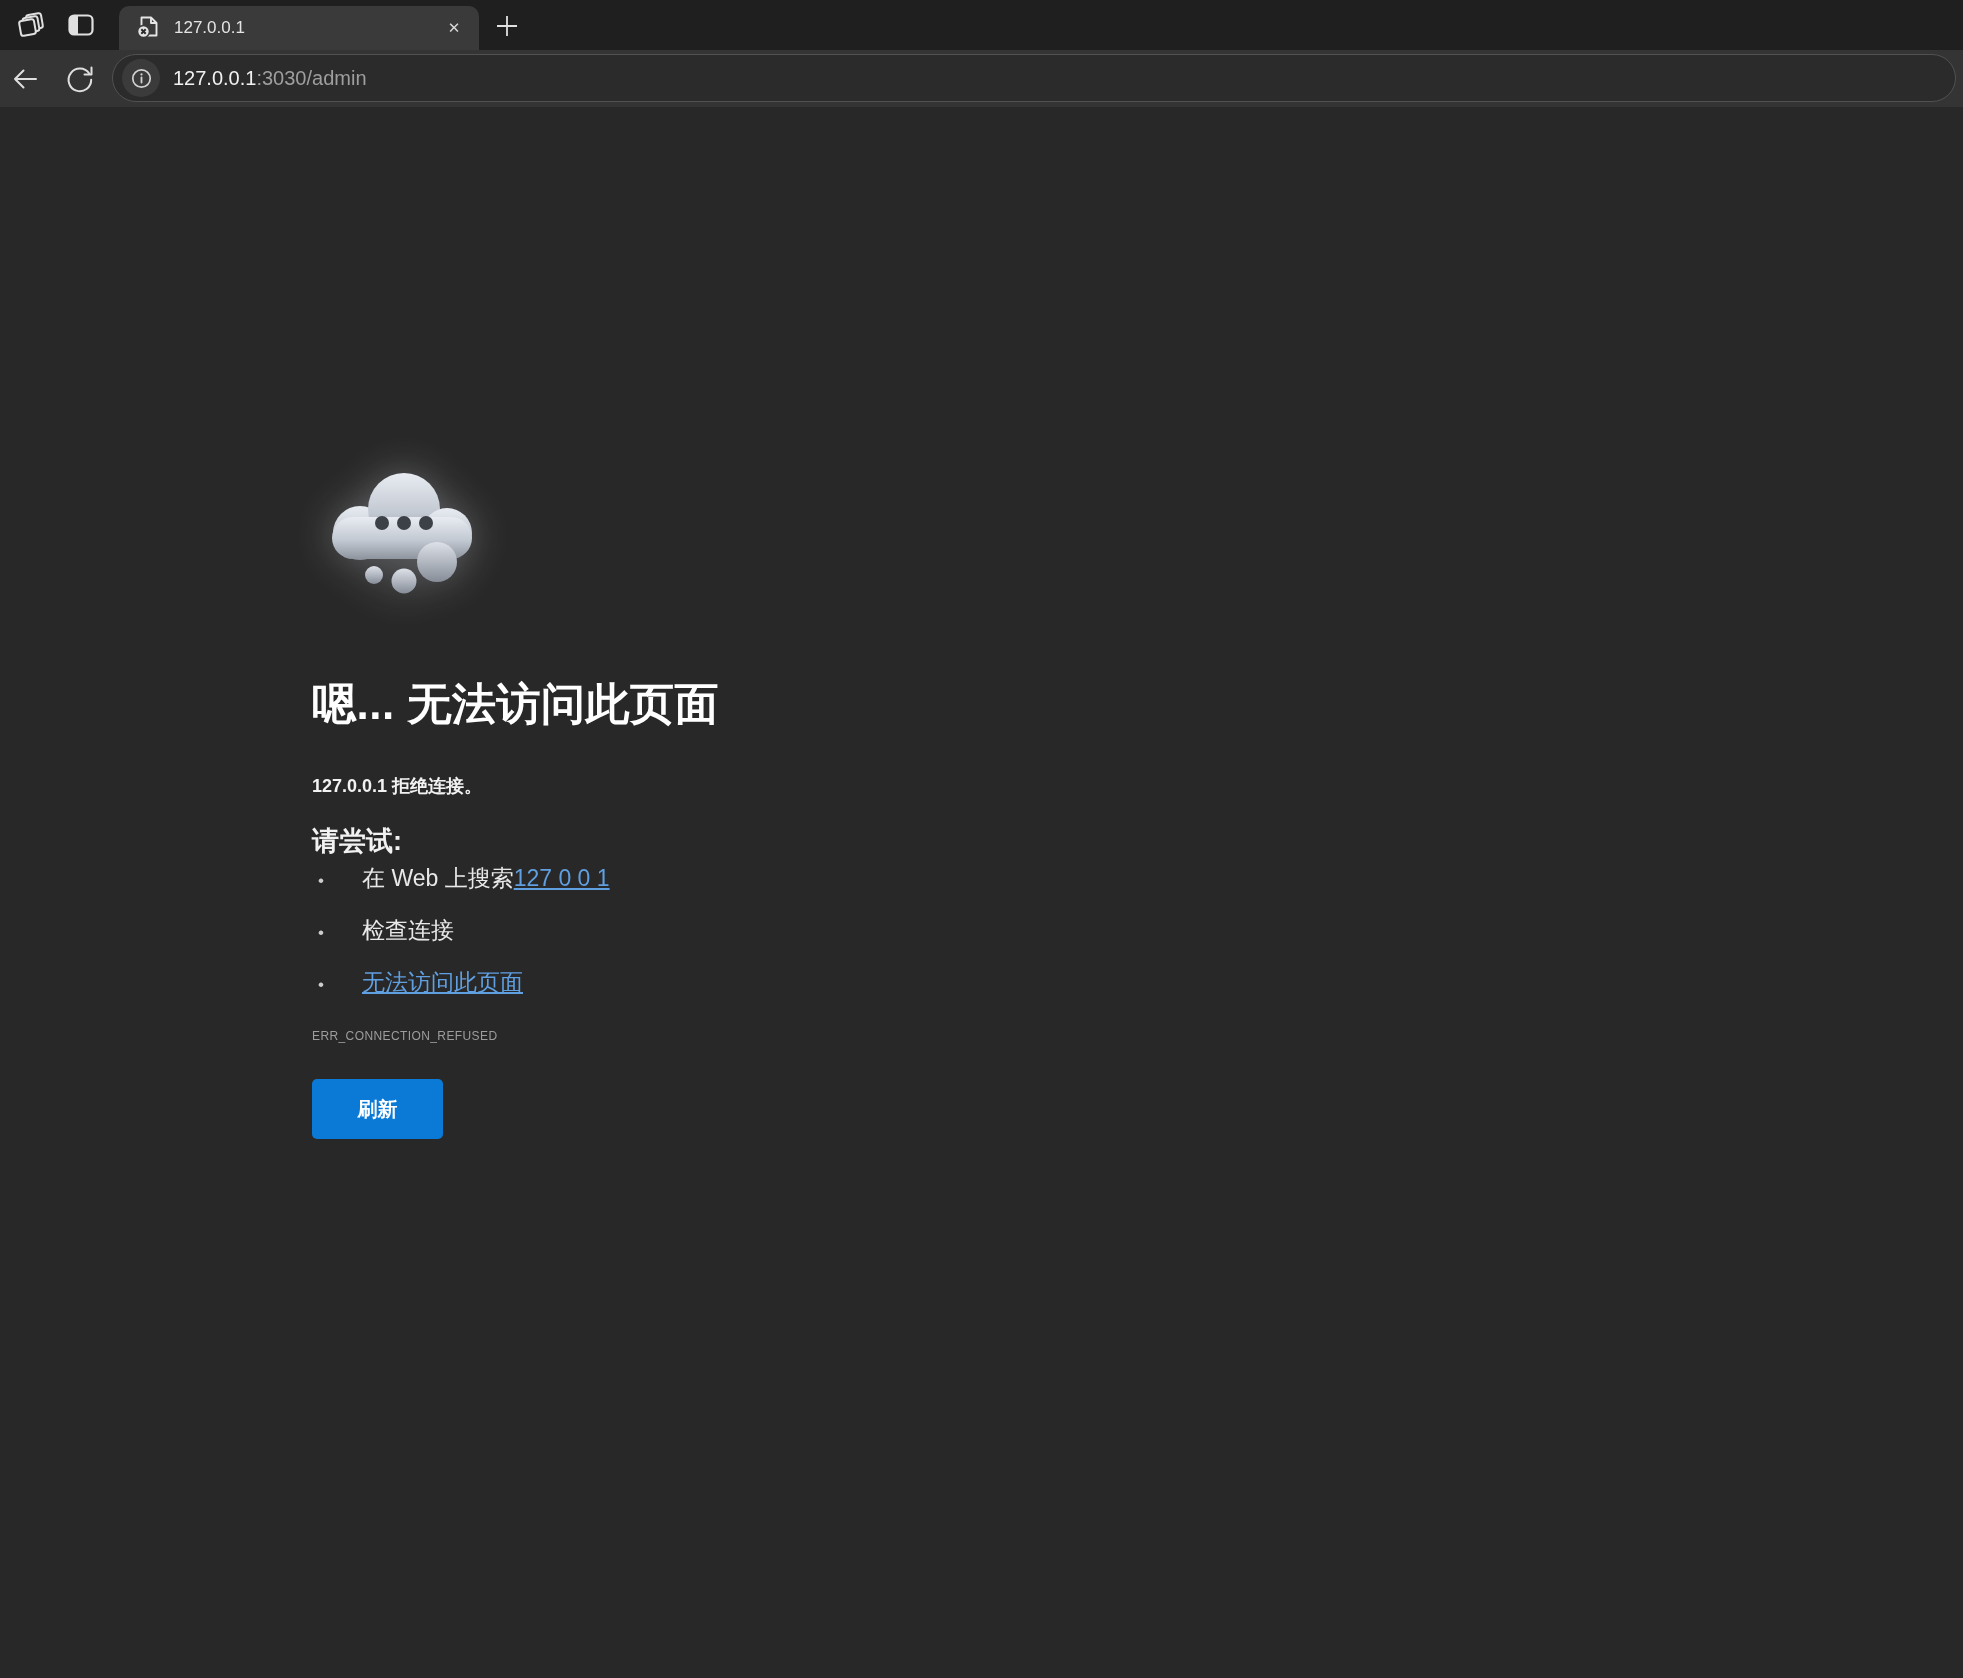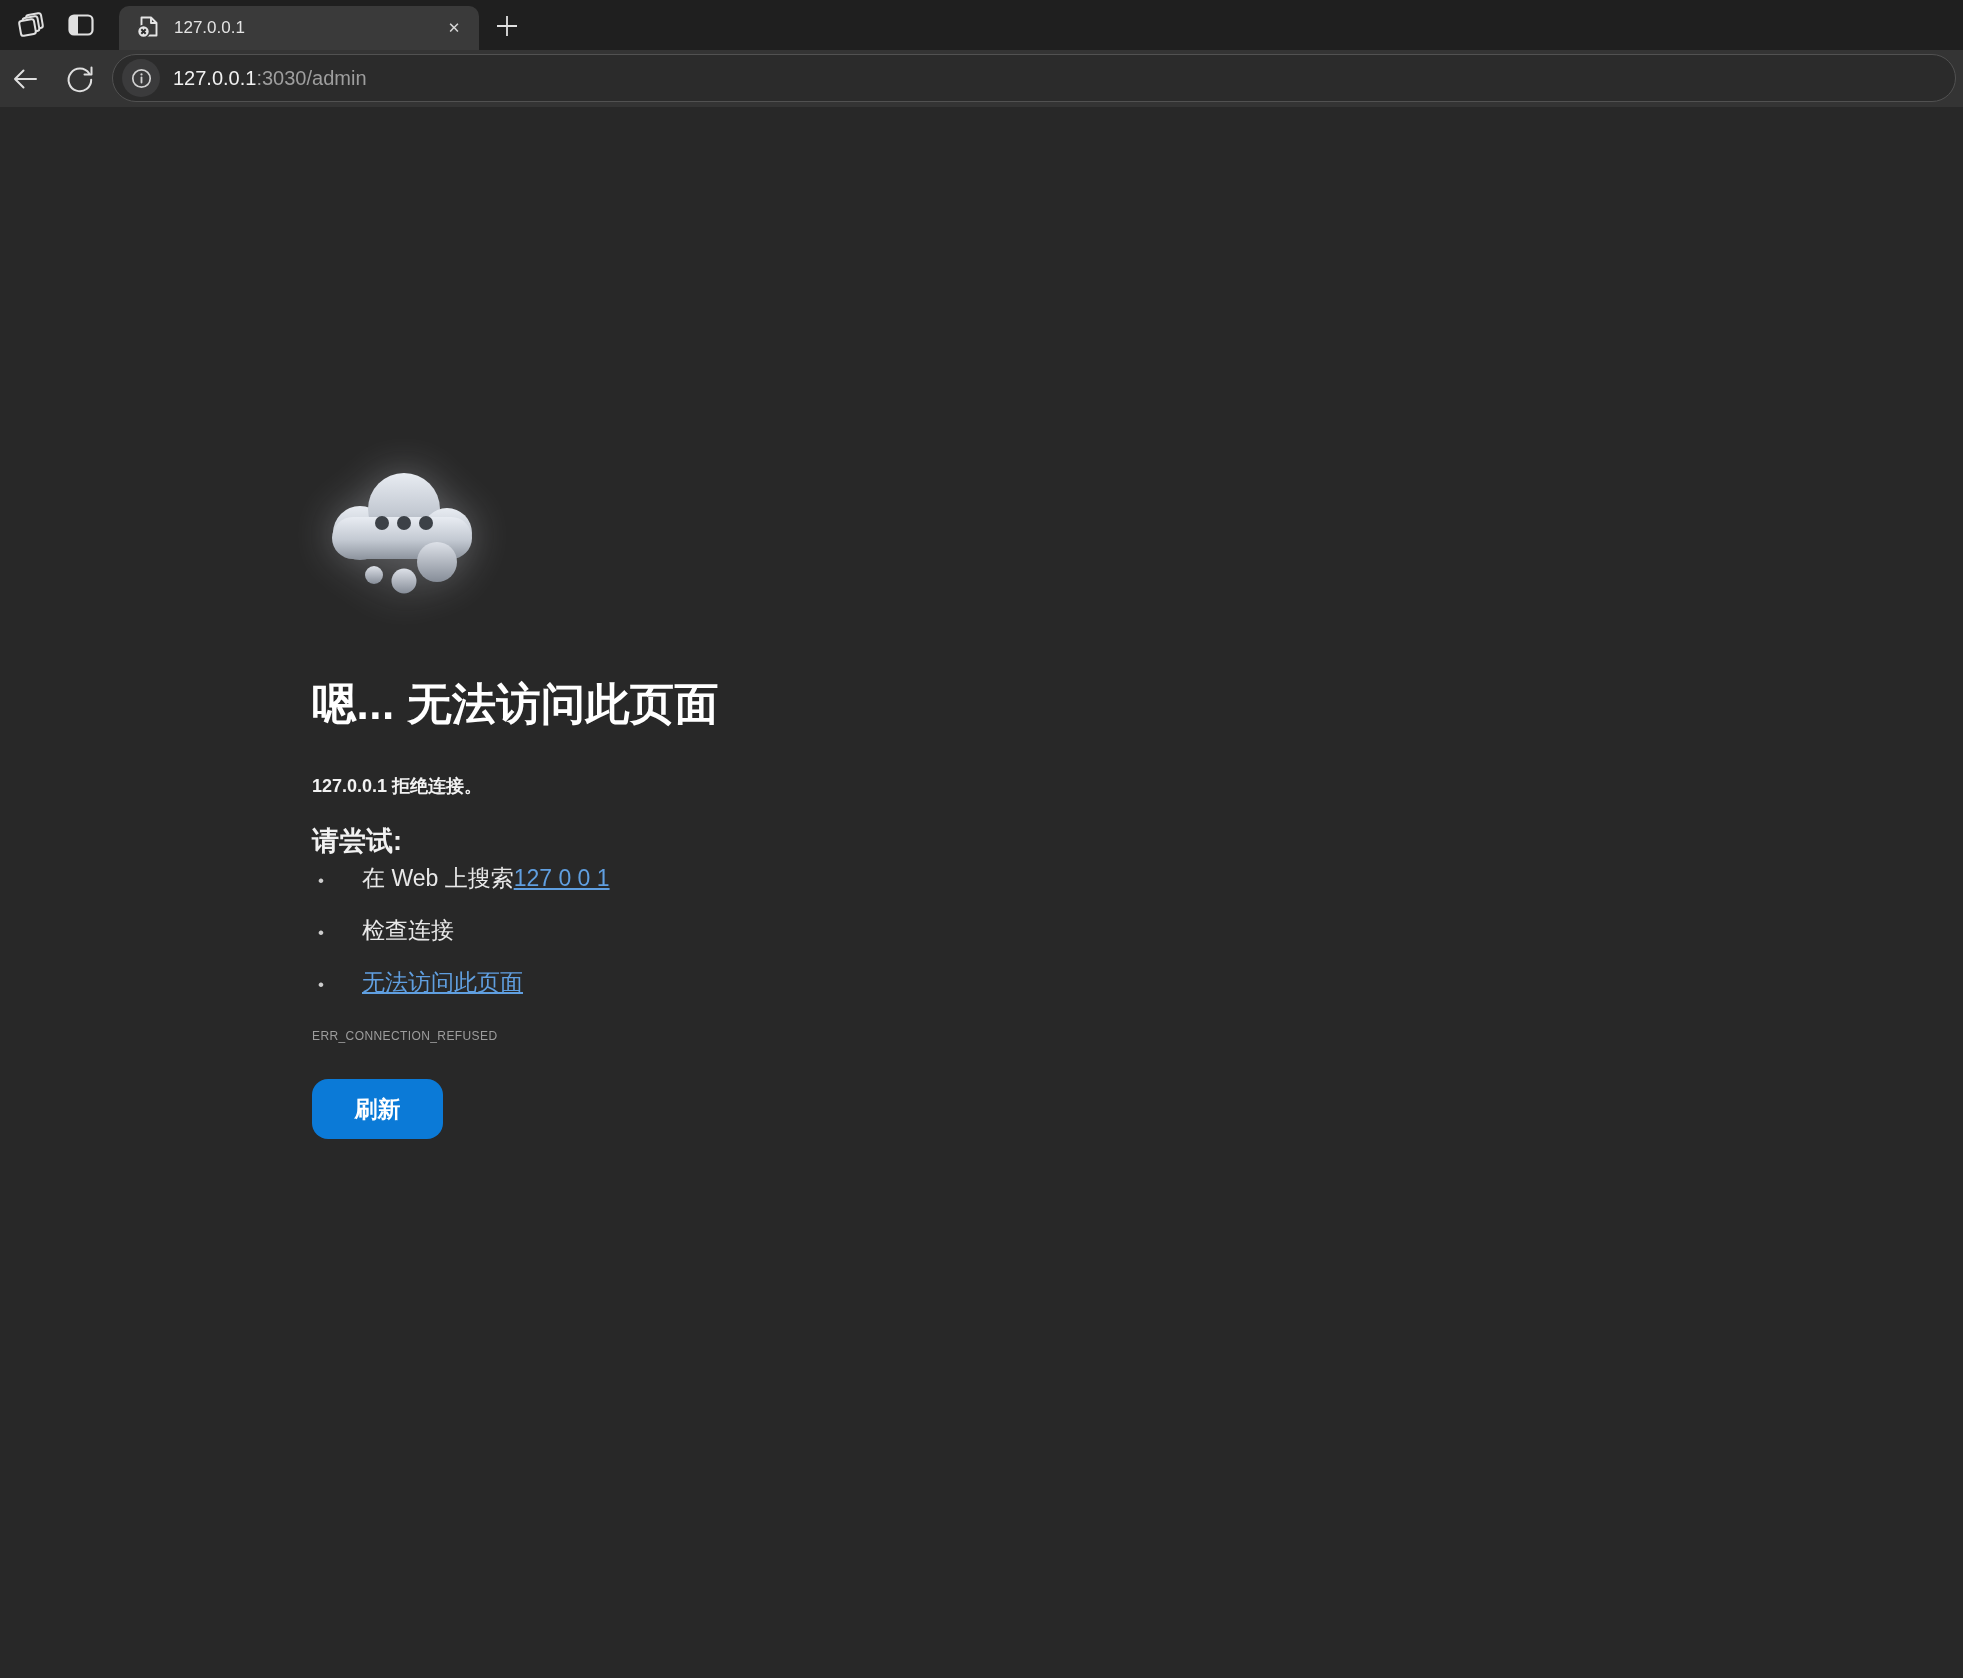--- a/index.html
+++ b/index.html
@@ -97,22 +97,22 @@
     color: #cdcdcd; font-size: 17px; width: 44px; flex: 0 0 auto;
   }
   .suggestions a { color: #609fe0; text-decoration: underline; cursor: pointer; }
   .err-code {
     position: absolute; left: 312px; top: 922px;
     font-size: 12px; color: #9d9d9d; letter-spacing: 0.4px;
   }
   .refresh-btn {
     position: absolute; left: 312px; top: 972px;
     width: 131px; height: 60px;
-    background: #0b7ad7; border: none; border-radius: 16px;
-    color: #ffffff; font-size: 23px; font-weight: bold;
+    background: #0b7ad7; border: none; border-radius: 5px;
+    color: #ffffff; font-size: 20px; font-weight: bold;
     font-family: "Liberation Sans", "DejaVu Sans", sans-serif;
     cursor: pointer;
   }
 </style>
 </head>
 <body>
 
 <div class="tabstrip">
 
   <div class="strip-btn" style="left:14px">

